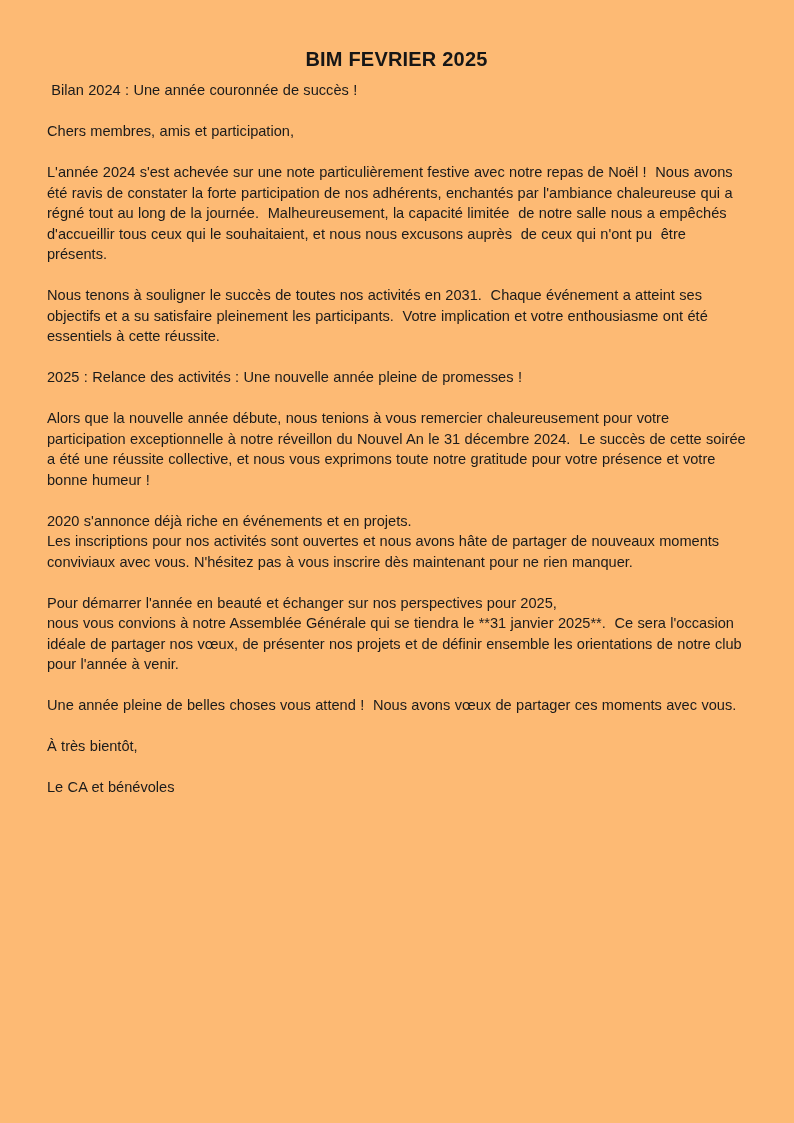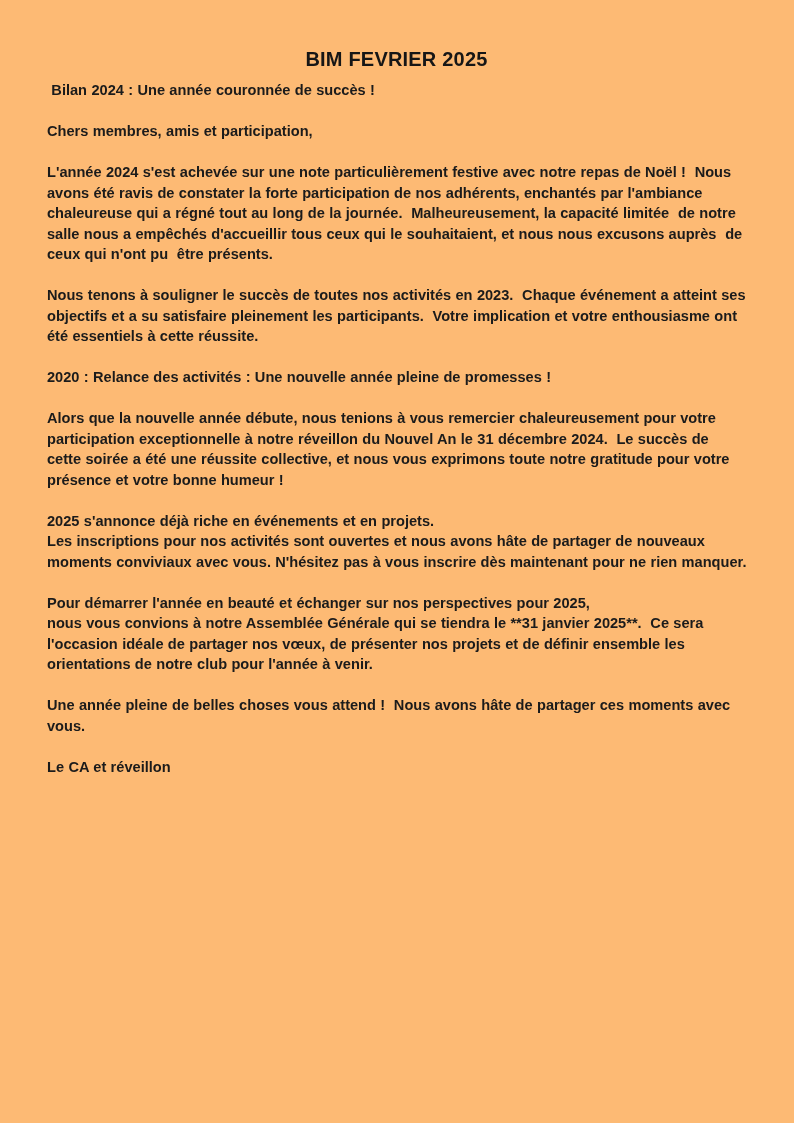--- a/index.html
+++ b/index.html
@@ -29,39 +29,40 @@
     letter-spacing: 0.2px;
     color: #161616;
   }
   .doc-body {
     width: 700px;
   }
   .para {
     margin: 0 0 20.5px 0;
     font-size: 14.6px;
     line-height: 20.5px;
-    font-weight: 700;
+    font-weight: 400;
     white-space: pre-wrap;
     word-spacing: 0.3px;
     color: #1b1b1b;
   }
 </style>
 </head>
 <body>
 
 <div class="page">
   <h1 class="doc-title">BIM FEVRIER 2025</h1>
 
   <div class="doc-body">
     <p class="para"> Bilan 2024 : Une année couronnée de succès !</p>
     <p class="para">Chers membres, amis et participation,</p>
     <p class="para">L'année 2024 s'est achevée sur une note particulièrement festive avec notre repas de Noël !  Nous avons été ravis de constater la forte participation de nos adhérents, enchantés par l'ambiance chaleureuse qui a régné tout au long de la journée.  Malheureusement, la capacité limitée  de notre salle nous a empêchés d'accueillir tous ceux qui le souhaitaient, et nous nous excusons auprès  de ceux qui n'ont pu  être présents.</p>
-    <p class="para">Nous tenons à souligner le succès de toutes nos activités en 2023.  Chaque événement a atteint ses objectifs et a su satisfaire pleinement les participants.  Votre implication et votre enthousiasme ont été essentiels à cette réussite.</p>
-    <p class="para">2020 : Relance des activités : Une nouvelle année pleine de promesses !</p>
+    <p class="para">Nous tenons à souligner le succès de toutes nos activités en 2031.  Chaque événement a atteint ses objectifs et a su satisfaire pleinement les participants.  Votre implication et votre enthousiasme ont été essentiels à cette réussite.</p>
+    <p class="para">2025 : Relance des activités : Une nouvelle année pleine de promesses !</p>
     <p class="para">Alors que la nouvelle année débute, nous tenions à vous remercier chaleureusement pour votre participation exceptionnelle à notre réveillon du Nouvel An le 31 décembre 2024.  Le succès de cette soirée a été une réussite collective, et nous vous exprimons toute notre gratitude pour votre présence et votre bonne humeur !</p>
-    <p class="para">2025 s'annonce déjà riche en événements et en projets.
+    <p class="para">2020 s'annonce déjà riche en événements et en projets.
 Les inscriptions pour nos activités sont ouvertes et nous avons hâte de partager de nouveaux moments conviviaux avec vous. N'hésitez pas à vous inscrire dès maintenant pour ne rien manquer.</p>
     <p class="para">Pour démarrer l'année en beauté et échanger sur nos perspectives pour 2025,
 nous vous convions à notre Assemblée Générale qui se tiendra le **31 janvier 2025**.  Ce sera l'occasion idéale de partager nos vœux, de présenter nos projets et de définir ensemble les orientations de notre club pour l'année à venir.</p>
-    <p class="para">Une année pleine de belles choses vous attend !  Nous avons hâte de partager ces moments avec vous.</p>
-    <p class="para">Le CA et réveillon</p>
+    <p class="para">Une année pleine de belles choses vous attend !  Nous avons vœux de partager ces moments avec vous.</p>
+    <p class="para">À très bientôt,</p>
+    <p class="para">Le CA et bénévoles</p>
   </div>
 </div>
 
 </body></html>

